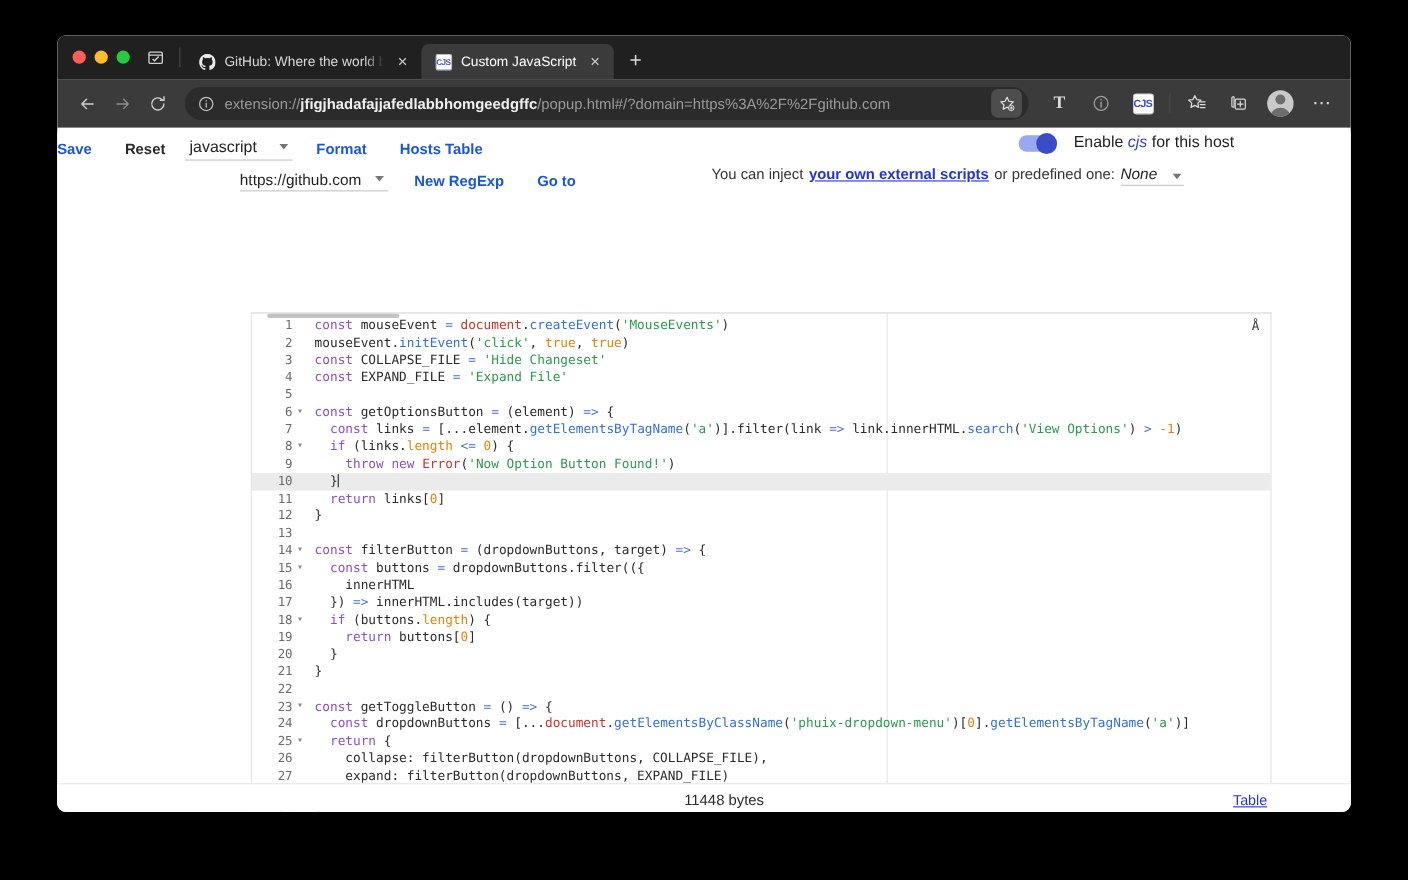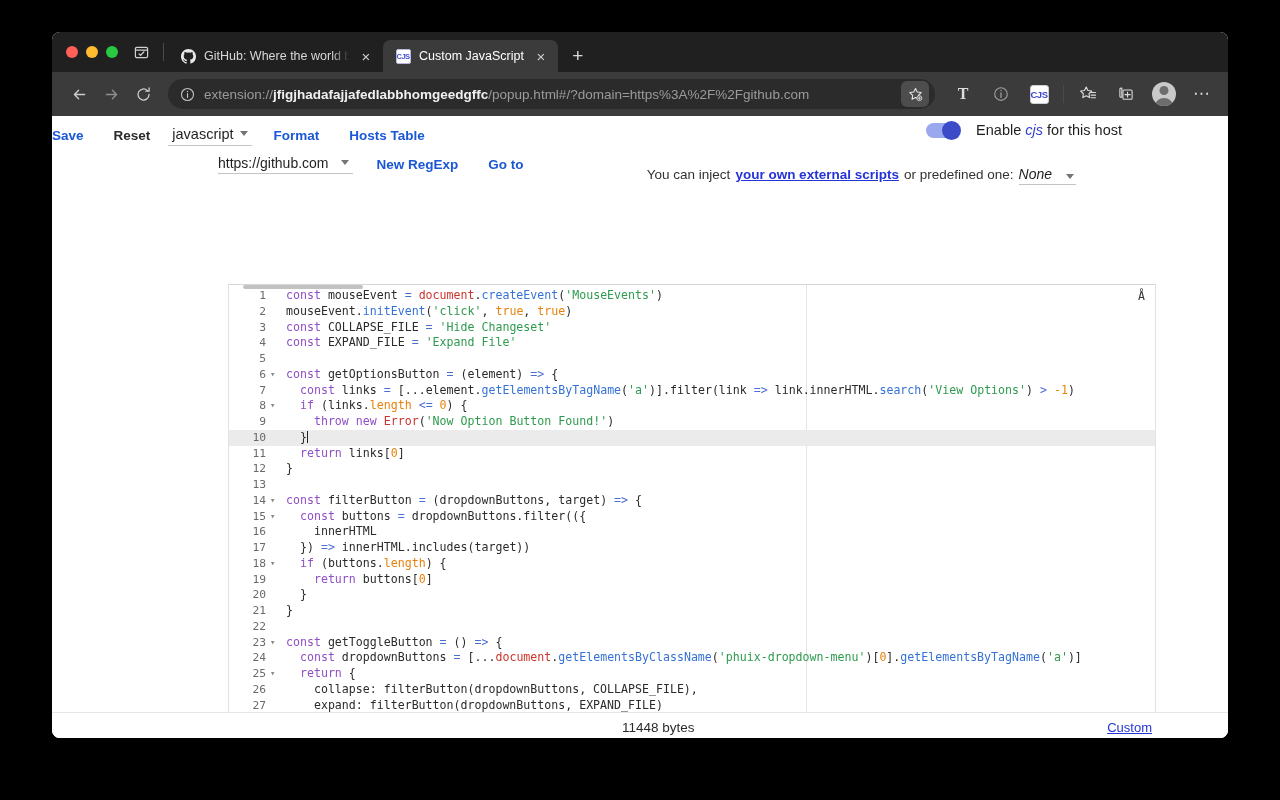--- a/index.html
+++ b/index.html
@@ -156,21 +156,21 @@
     font-weight: 700;
     margin-right: 30px;
   }
   .tb-text {
     color: #2a2a2a;
     font-size: 13.5px;
     font-weight: 700;
     margin-right: 18px;
   }
   .mini-select {
-    display: inline-flex; align-items: center; gap: 6px;
+    display: inline-flex; align-items: center; gap: 20px;
     border-bottom: 1px solid #c4c4c4;
     padding: 1px 4px 3px 4px;
     margin-right: 22px;
     color: #1f1f1f;
     font-size: 14.5px;
   }
   .caret { width:0;height:0;border-left:4px solid transparent;border-right:4px solid transparent;border-top:5px solid #757575; }
 
   #enable-toggle-wrap {
     position: absolute; right: 106px; top: 2px;
@@ -195,21 +195,21 @@
     position: relative;
   }
   #host-select {
     display: inline-flex; align-items: center; gap: 12px;
     border-bottom: 1px solid #c4c4c4;
     padding: 0 4px 2px 0;
     margin-right: 24px;
     color: #1f1f1f; font-size: 14px;
   }
   #inject-note {
-    position: absolute; right: 152px; top: 16px;
+    position: absolute; right: 152px; top: 0;
     font-size: 13.5px; color: #333;
     display: flex; align-items: baseline; gap: 5px; margin-left: 47px;
   }
   #inject-note a { color: #2433d8; font-weight: 700; }
   #predef-select {
     display: inline-flex; align-items: baseline; gap: 14px;
     border-bottom: 1px solid #c4c4c4;
     padding: 0 2px 2px 0;
     font-style: italic; font-size: 14px; color: #1f1f1f;
   }
@@ -471,17 +471,17 @@
           <div class="code-line"><span class="gutter">25</span><span class="fold">▾</span><span class="codetext"><span class="tk-pl">  </span><span class="tk-kw">return</span><span class="tk-pl"> {</span></span></div>
           <div class="code-line"><span class="gutter">26</span><span class="fold"></span><span class="codetext"><span class="tk-pl">    collapse: filterButton(dropdownButtons, COLLAPSE_FILE),</span></span></div>
           <div class="code-line"><span class="gutter">27</span><span class="fold"></span><span class="codetext"><span class="tk-pl">    expand: filterButton(dropdownButtons, EXPAND_FILE)</span></span></div>
           <div class="code-line"><span class="gutter">28</span><span class="fold"></span><span class="codetext"><span class="tk-pl">  }</span></span></div>
           <div class="code-line"><span class="gutter">29</span><span class="fold"></span><span class="codetext"><span class="tk-pl">}</span></span></div>
         </div>
     </div>
 
     <div id="status-bar">
       <span id="byte-count">11448 bytes</span>
-      <a href="#" id="donate-link">Custom</a>
+      <a href="#" id="donate-link">Table</a>
     </div>
 
   </div>
 </div>
 
 </body></html>

